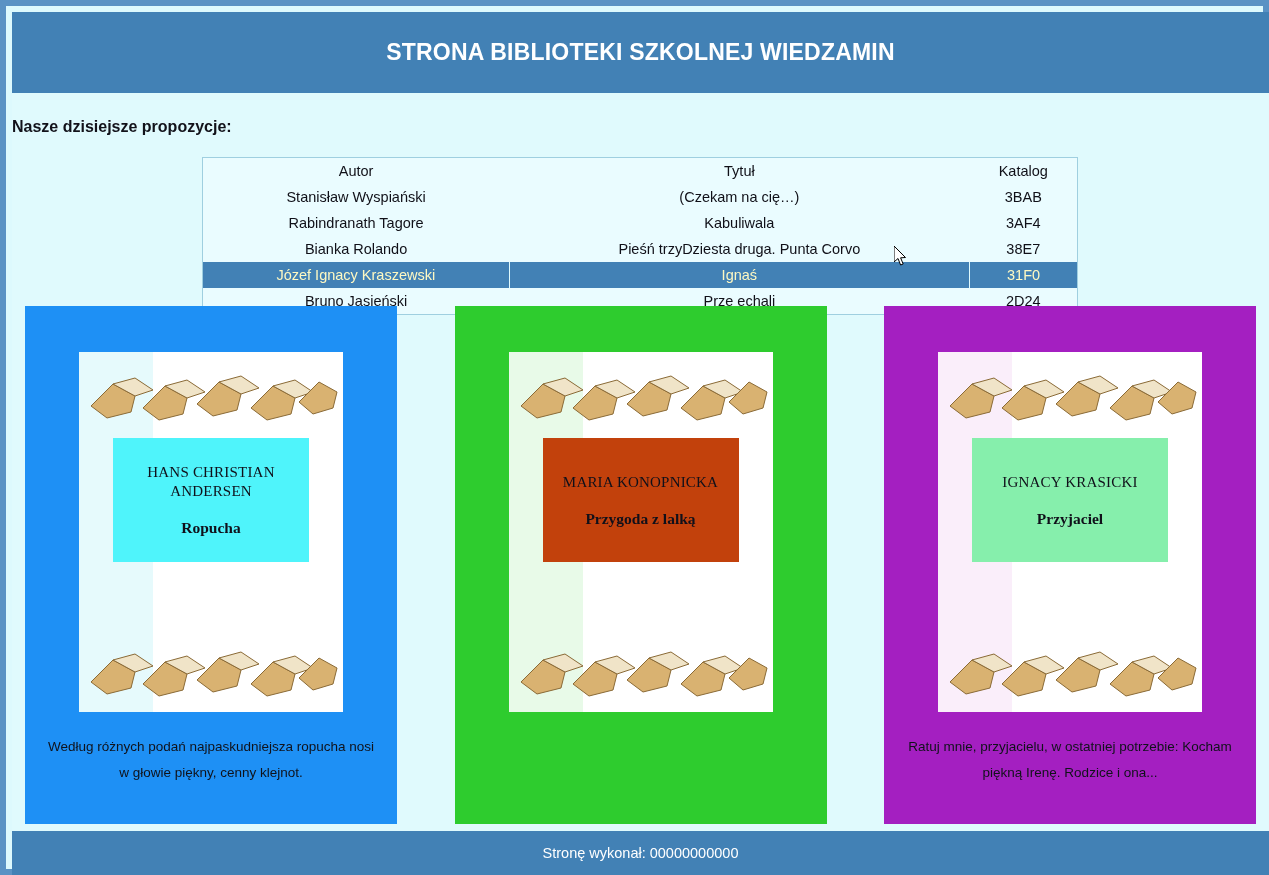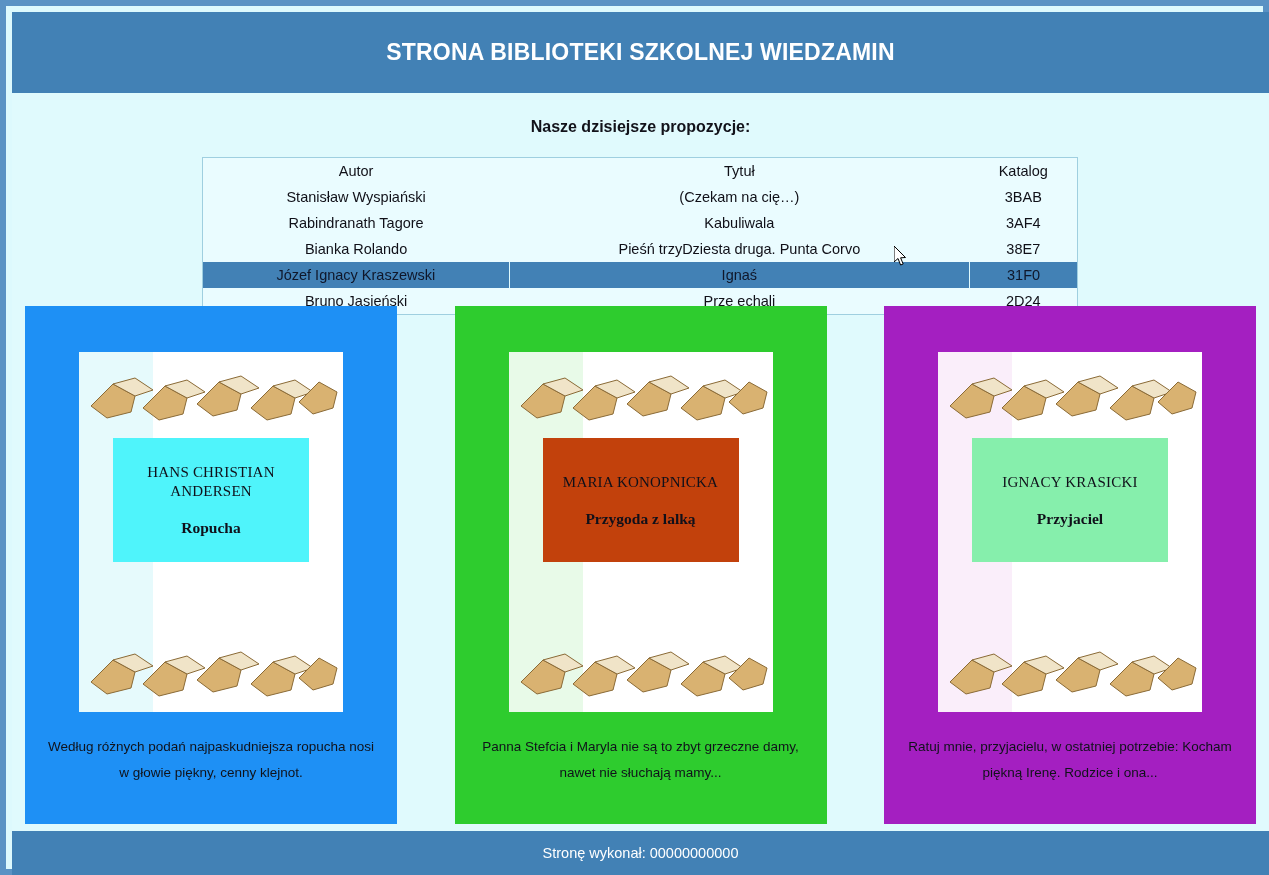--- a/index.html
+++ b/index.html
@@ -54,21 +54,21 @@
     font-weight: bold;
     letter-spacing: 0.2px;
     text-align: center;
   }
   
   .subtitle {
     position: absolute;
     left: 0;
     top: 106px;
     width: 1257px;
-    text-align: center;
+    text-align: left;
     font-size: 16px;
     font-weight: bold;
     color: #12121a;
   }
   
   .proposals-table {
     position: absolute;
     left: 190px;
     top: 145px;
     width: 876px;
@@ -88,21 +88,21 @@
   }
   .proposals-table th {
     font-weight: normal;
     font-size: 14.5px;
   }
   .proposals-table col.c-author { width: 307px; }
   .proposals-table col.c-title { width: 461px; }
   .proposals-table col.c-cat { width: 108px; }
   .proposals-table tr.selected td {
     background: #4281b5;
-    color: #0f172a;
+    color: #fef9c3;
   }
   .proposals-table tr.selected td.cell-author {
     border-right: 1px solid #e0fafd;
   }
   .proposals-table tr.selected td.cell-title {
     border-right: 1px solid #e0fafd;
   }
   
   .cards {
     position: absolute;
@@ -332,21 +332,20 @@
               <path d="M56 42 L78 20 L100 32 L96 48 L72 54 Z"></path>
               <path d="M78 20 L100 14 L118 26 L100 32 Z" fill="#f0e4c8"></path>
               <path d="M110 38 L132 16 L154 28 L150 44 L126 50 Z"></path>
               <path d="M132 16 L154 10 L172 22 L154 28 Z" fill="#f0e4c8"></path>
               <path d="M164 42 L186 20 L208 32 L204 48 L180 54 Z"></path>
               <path d="M186 20 L208 14 L226 26 L208 32 Z" fill="#f0e4c8"></path>
               <path d="M212 36 L232 16 L250 26 L246 42 L226 48 Z"></path>
             </g>
           </svg>
         </div>
-        <div class="card-desc">Panna Stefcia i Maryla nie są to zbyt grzeczne damy, nawet nie słuchają mamy...</div>
       </div>
 
       <div class="card purple">
         <div class="cover purple">
           <div class="tint"></div>
           <svg class="books-strip top" viewBox="0 0 252 56" preserveAspectRatio="none">
             <g fill="#d9b271" stroke="#8a6a36" stroke-width="1">
               <path d="M4 40 L26 18 L48 30 L44 46 L20 52 Z"></path>
               <path d="M26 18 L48 12 L66 24 L48 30 Z" fill="#f0e4c8"></path>
               <path d="M56 42 L78 20 L100 32 L96 48 L72 54 Z"></path>

